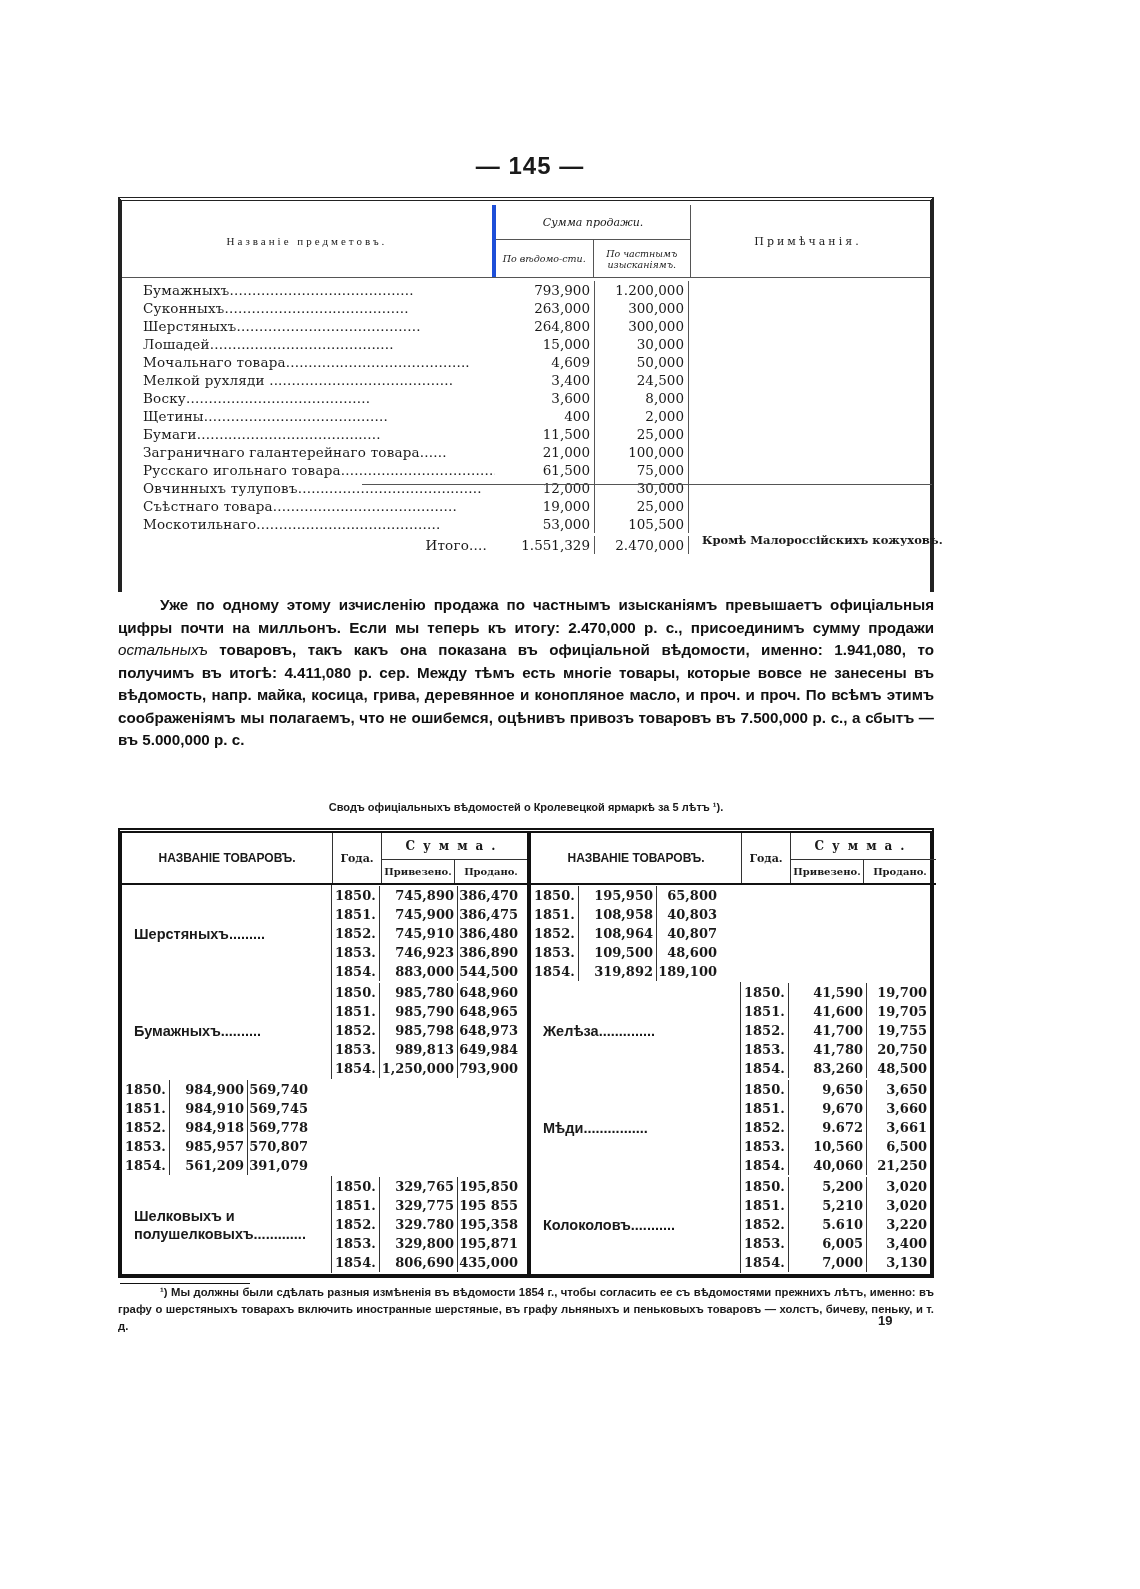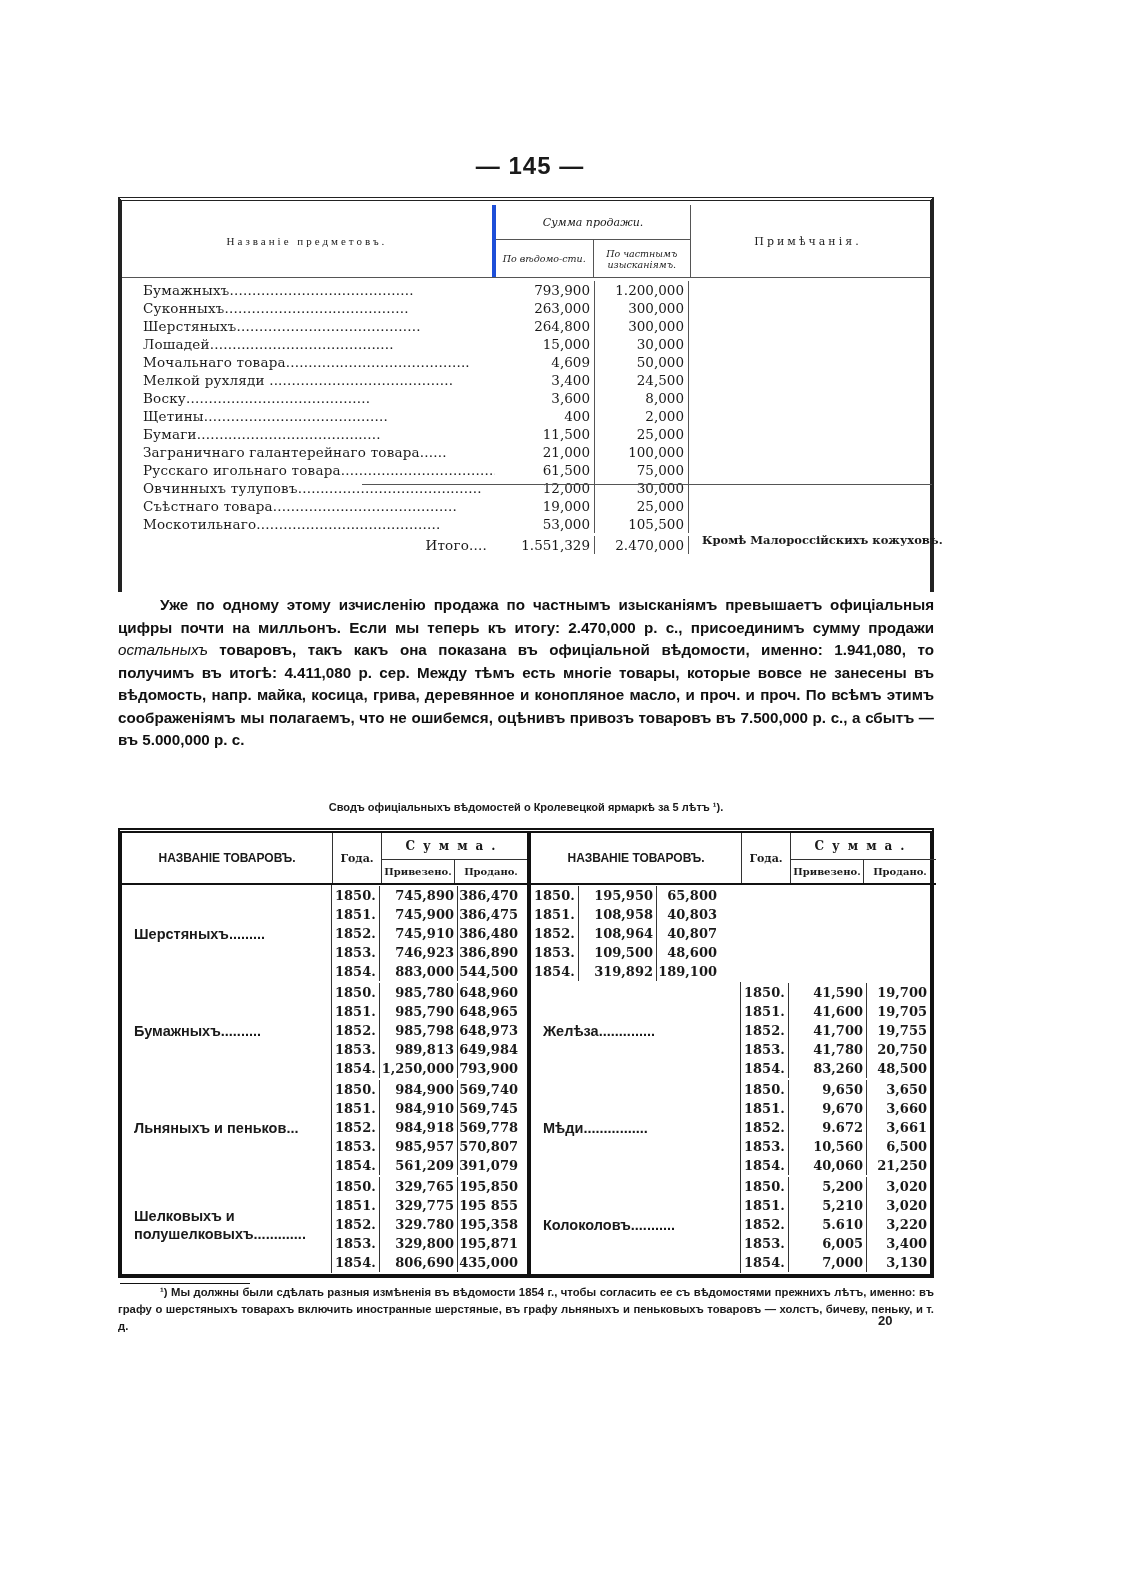--- a/index.html
+++ b/index.html
@@ -235,21 +235,20 @@
               <div class="b">649,984</div>
             </div>
             <div class="yrow">
               <div class="y">1854.</div>
               <div class="a">1,250,000</div>
               <div class="b">793,900</div>
             </div>
           </div>
         </div>
         <div class="group">
-          <div class="gname">Льняныхъ и пеньков...</div>
           <div class="years">
             <div class="yrow">
               <div class="y">1850.</div>
               <div class="a">984,900</div>
               <div class="b">569,740</div>
             </div>
             <div class="yrow">
               <div class="y">1851.</div>
               <div class="a">984,910</div>
               <div class="b">569,745</div>
@@ -436,13 +435,13 @@
           </div>
         </div>
       </div>
   </div>
 </div>
 
 <div class="footnote-rule"></div>
 <div class="footnote">
   <p>¹) Мы должны были сдѣлать разныя измѣненія въ вѣдомости 1854 г., чтобы согласить ее съ вѣдомостями прежнихъ лѣтъ, именно: въ графу о шерстяныхъ товарахъ включить иностранные шерстяные, въ графу льняныхъ и пеньковыхъ товаровъ — холстъ, бичеву, пеньку, и т. д.</p>
 </div>
-<div class="sig">20</div>
+<div class="sig">19</div>
 
 </body></html>

